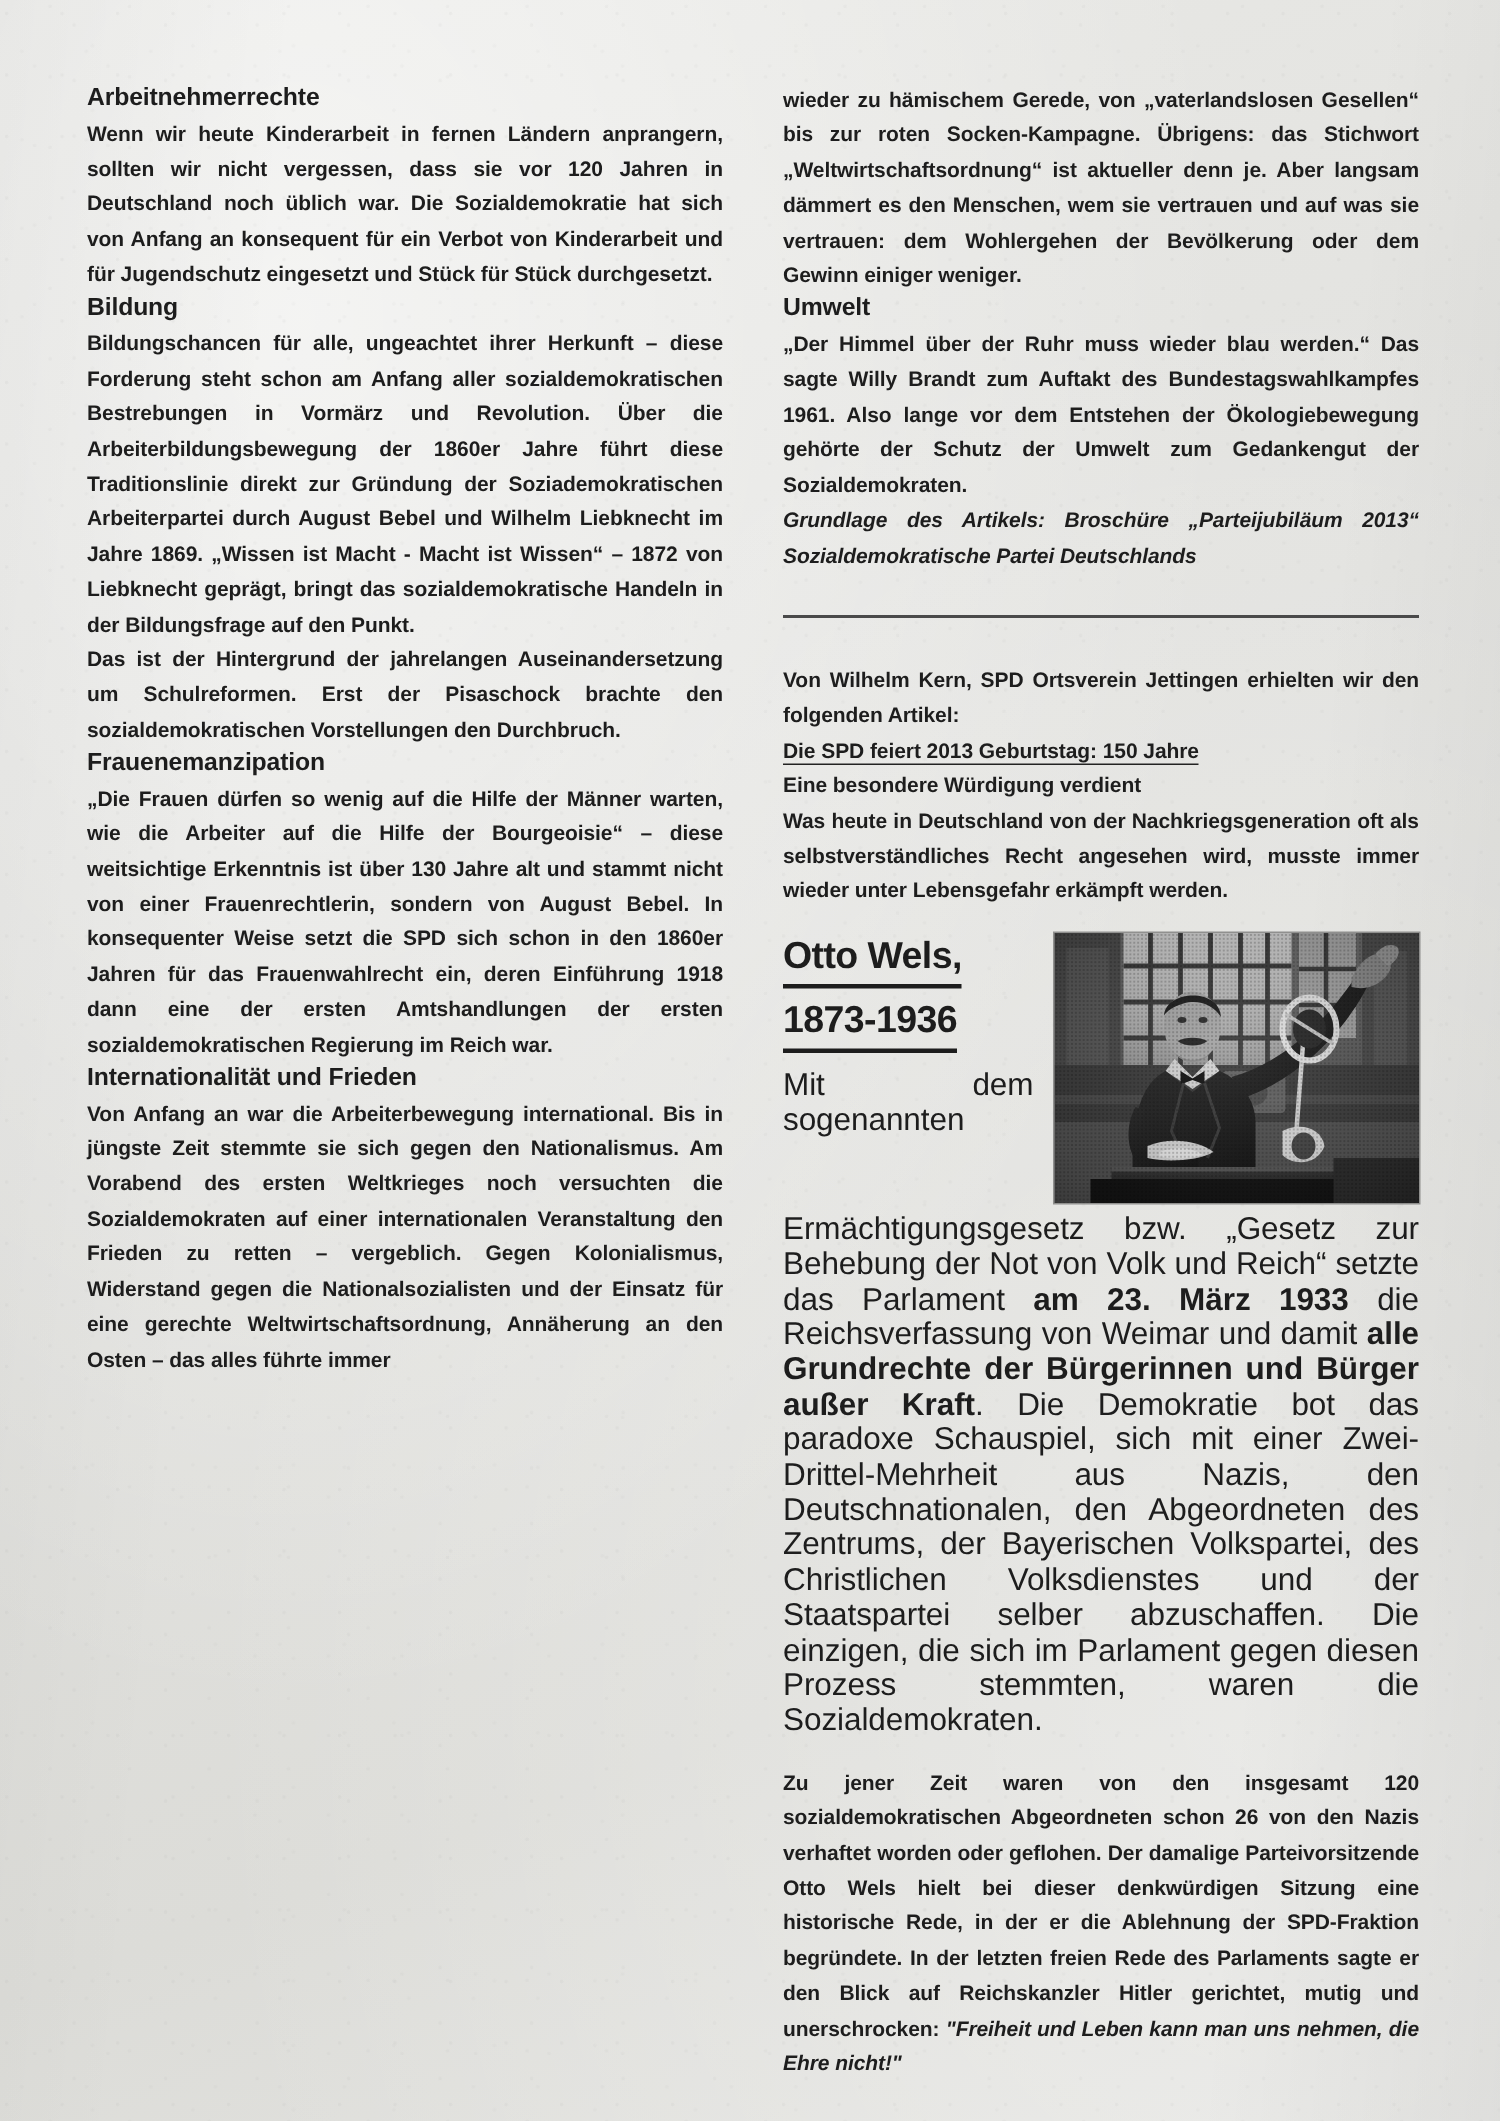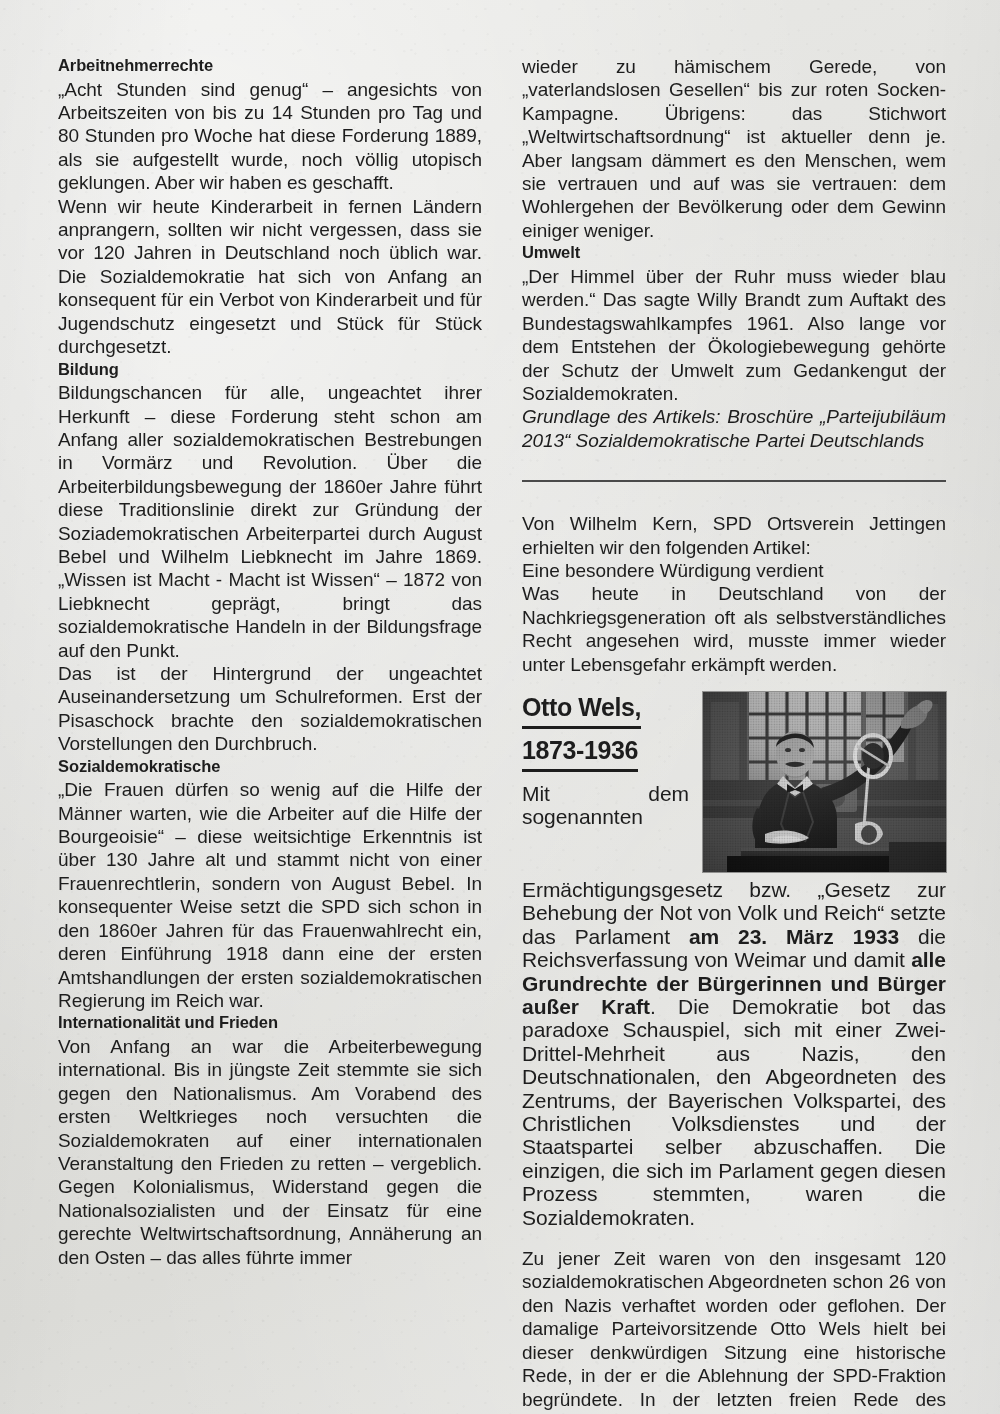--- a/index.html
+++ b/index.html
@@ -60,26 +60,27 @@
     font-size: 16.5px;
     font-weight: bold;
     margin: 0 0 2px 0;
     letter-spacing: -0.1px;
     line-height: 1.25;
   }
   .sec-gap { margin-top: 25px; }
 
   p.body {
     margin: 0;
-    font-size: 19px;
+    font-size: 14px;
     line-height: 23.4px;
     text-align: justify;
     text-justify: inter-word;
     hyphens: manual;
     letter-spacing: -0.05px;
+    font-weight: bold;
   }
   p.body + p.body { margin-top: 0; }
   p.para-gap { margin-top: 18px; }
 
   p.italic {
     font-style: italic;
     text-align: justify;
   }
 
   .rule {
@@ -155,46 +156,46 @@
 </head>
 <body>
 
 <div class="page">
 
   <div class="columns">
 
     <div class="col">
 
       <h2 class="sec">Arbeitnehmerrechte</h2>
-      <p class="body">„Acht Stunden sind genug“ – angesichts von Arbeitszeiten von bis zu 14 Stunden pro Tag und 80 Stunden pro Woche hat diese Forderung 1889, als sie aufgestellt wurde, noch völlig utopisch geklungen. Aber wir haben es geschafft.</p>
       <p class="body">Wenn wir heute Kinderarbeit in fernen Ländern anprangern, sollten wir nicht vergessen, dass sie vor 120 Jahren in Deutschland noch üblich war. Die Sozialdemokratie hat sich von Anfang an konsequent für ein Verbot von Kinderarbeit und für Jugendschutz eingesetzt und Stück für Stück durchgesetzt.</p>
 
       <h2 class="sec sec-gap">Bildung</h2>
       <p class="body">Bildungschancen für alle, ungeachtet ihrer Herkunft – diese Forderung steht schon am Anfang aller sozialdemokratischen Bestrebungen in Vormärz und Revolution. Über die Arbeiterbildungsbewegung der 1860er Jahre führt diese Traditionslinie direkt zur Gründung der Soziademokratischen Arbeiterpartei durch August Bebel und Wilhelm Liebknecht im Jahre 1869. „Wissen ist Macht - Macht ist Wissen“ – 1872 von Liebknecht geprägt, bringt das sozialdemokratische Handeln in der Bildungsfrage auf den Punkt.</p>
-      <p class="body">Das ist der Hintergrund der ungeachtet Auseinandersetzung um Schulreformen. Erst der Pisaschock brachte den sozialdemokratischen Vorstellungen den Durchbruch.</p>
-
-      <h2 class="sec sec-gap">Sozialdemokratische</h2>
+      <p class="body">Das ist der Hintergrund der jahrelangen Auseinandersetzung um Schulreformen. Erst der Pisaschock brachte den sozialdemokratischen Vorstellungen den Durchbruch.</p>
+
+      <h2 class="sec sec-gap">Frauenemanzipation</h2>
       <p class="body">„Die Frauen dürfen so wenig auf die Hilfe der Männer warten, wie die Arbeiter auf die Hilfe der Bourgeoisie“ – diese weitsichtige Erkenntnis ist über 130 Jahre alt und stammt nicht von einer Frauenrechtlerin, sondern von August Bebel. In konsequenter Weise setzt die SPD sich schon in den 1860er Jahren für das Frauenwahlrecht ein, deren Einführung 1918 dann eine der ersten Amtshandlungen der ersten sozialdemokratischen Regierung im Reich war.</p>
 
       <h2 class="sec sec-gap">Internationalität und Frieden</h2>
       <p class="body">Von Anfang an war die Arbeiterbewegung international. Bis in jüngste Zeit stemmte sie sich gegen den Nationalismus. Am Vorabend des ersten Weltkrieges noch versuchten die Sozialdemokraten auf einer internationalen Veranstaltung den Frieden zu retten – vergeblich. Gegen Kolonialismus, Widerstand gegen die Nationalsozialisten und der Einsatz für eine gerechte Weltwirtschaftsordnung, Annäherung an den Osten – das alles führte immer</p>
 
     </div>
 
     <div class="col">
 
       <p class="body">wieder zu hämischem Gerede, von „vaterlandslosen Gesellen“ bis zur roten Socken-Kampagne. Übrigens: das Stichwort „Weltwirtschaftsordnung“ ist aktueller denn je. Aber langsam dämmert es den Menschen, wem sie vertrauen und auf was sie vertrauen: dem Wohlergehen der Bevölkerung oder dem Gewinn einiger weniger.</p>
 
       <h2 class="sec sec-gap">Umwelt</h2>
       <p class="body">„Der Himmel über der Ruhr muss wieder blau werden.“ Das sagte Willy Brandt zum Auftakt des Bundestagswahlkampfes 1961. Also lange vor dem Entstehen der Ökologiebewegung gehörte der Schutz der Umwelt zum Gedankengut der Sozialdemokraten.</p>
       <p class="body italic">Grundlage des Artikels: Broschüre „Parteijubiläum 2013“ Sozialdemokratische Partei Deutschlands</p>
 
       <div class="rule"></div>
 
       <p class="body">Von Wilhelm Kern, SPD Ortsverein Jettingen erhielten wir den folgenden Artikel:</p>
+      <p class="body"><span class="underlined-line">Die SPD feiert 2013 Geburtstag: 150 Jahre</span></p>
       <p class="body">Eine besondere Würdigung verdient</p>
       <p class="body">Was heute in Deutschland von der Nachkriegsgeneration oft als selbstverständliches Recht angesehen wird, musste immer wieder unter Lebensgefahr erkämpft werden.</p>
 
       <div class="wels-wrap">
 
         <div class="photo">
           <svg viewBox="0 0 243 180" width="243" height="180" preserveAspectRatio="none">
             <defs>
               <linearGradient id="wallG" x1="0" y1="0" x2="0" y2="1">
                 <stop offset="0%" stop-color="#6b6b6b"></stop>

